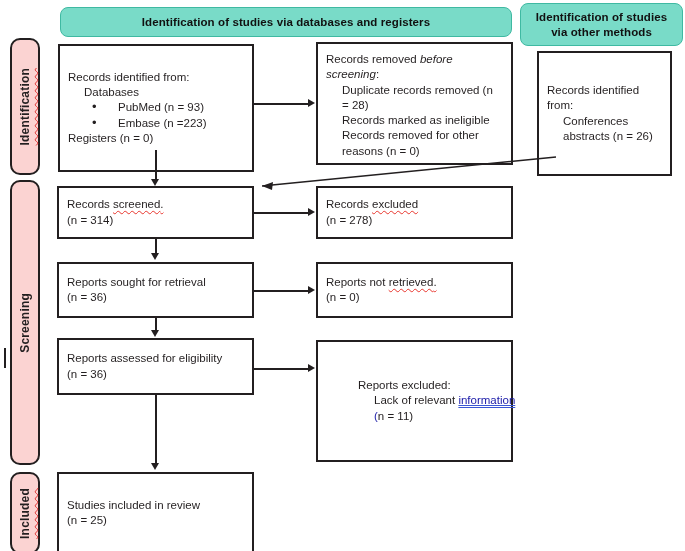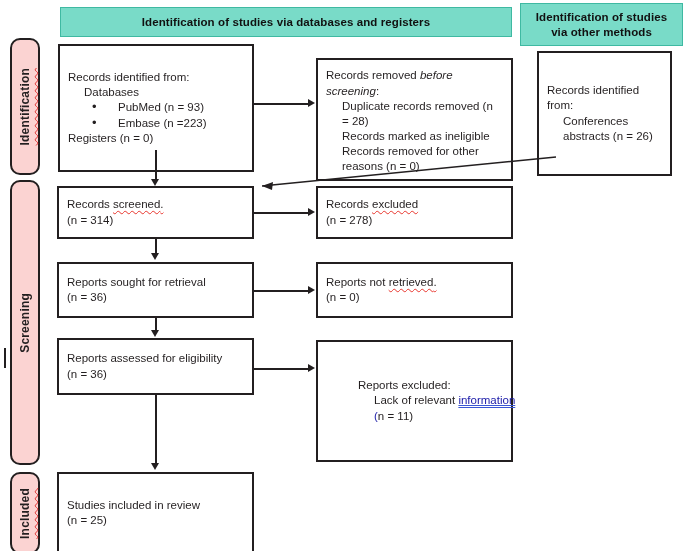--- a/index.html
+++ b/index.html
@@ -47,21 +47,21 @@
   }
   .phase-bar.no-squiggle .phase-label {
     text-decoration: none;
   }
 
   
   .banner {
     position: absolute;
     background: #79dbc8;
     border: 1px solid #3fb9a2;
-    border-radius: 0;
+    border-radius: 8px;
     box-sizing: border-box;
     display: flex;
     align-items: center;
     justify-content: center;
     text-align: center;
     font-size: 11.5px;
     font-weight: bold;
     letter-spacing: 0.1px;
     line-height: 1.25;
     color: #111111;
@@ -76,23 +76,22 @@
     box-sizing: border-box;
     font-size: 11.5px;
     line-height: 1.32;
     color: #231f20;
     display: flex;
     flex-direction: column;
     justify-content: center;
     padding: 4px 8px;
   }
   .node.top-align {
-    justify-content: center;
+    justify-content: space-between;
     padding-top: 8px;
-    margin-top: 16px;
   }
   .node .ln { white-space: pre; }
   .indent1 { padding-left: 16px; }
   .ital { font-style: italic; }
 
   
   .bullet-line {
     display: flex;
     align-items: baseline;
     padding-left: 24px;

